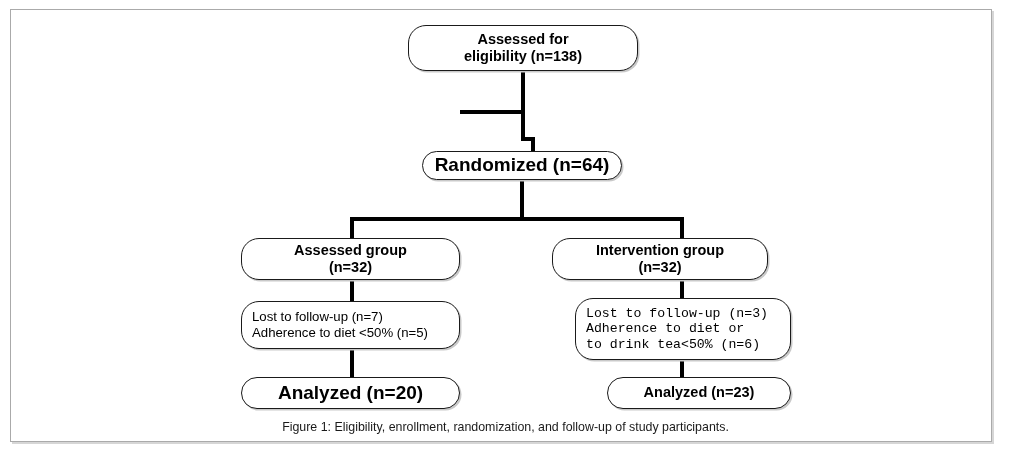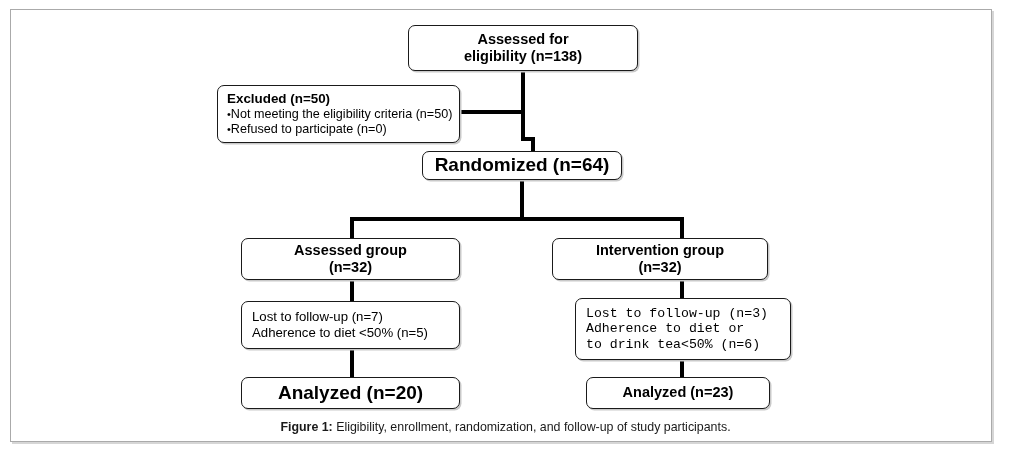--- a/index.html
+++ b/index.html
@@ -53,21 +53,21 @@
   .line {
     position: absolute;
     background: #000000;
   }
 
   
   .box {
     position: absolute;
     box-sizing: border-box;
     border: 1.6px solid #1a1a1a;
-    border-radius: 7px;
+    border-radius: 18px;
     background: #ffffff;
     color: #000000;
     display: flex;
     flex-direction: column;
     justify-content: center;
     box-shadow: 1.5px 1.5px 0 0 #c9c9c9;
   }
   .box .ln {
     display: block;
     line-height: 1.18;
@@ -113,36 +113,36 @@
   #box-intervention-fu {
     left: 575px; top: 298px; width: 216px; height: 62px;
     font-size: 13.2px; padding: 0 0 0 10px; font-family: Liberation Mono, monospace;
   }
 
   #box-control-analyzed {
     left: 241px; top: 377px; width: 219px; height: 32px;
     font-size: 19px; padding: 0 6px;
   }
   #box-intervention-analyzed {
-    left: 586px; top: 377px; width: 184px; height: 32px;
+    left: 607px; top: 377px; width: 184px; height: 32px;
     font-size: 14.5px; padding: 0 6px; align-items: center;
   }
 
   
   #caption {
     position: absolute;
     left: 0;
     top: 420px;
     width: 1011px;
     text-align: center;
     font-size: 12.4px;
     color: #1a1a1a;
     white-space: nowrap;
   }
-  #caption .cap-label { font-weight: bold; }
+  #caption .cap-label { font-weight: normal; }
 </style>
 </head>
 <body>
 
 <div id="page">
 
   <div id="frame"></div>
 
   <div id="canvas">
 
@@ -170,25 +170,20 @@
       <div class="line" style="left:680px; top:280px; width:4px; height:18px;"></div>
 
       <div class="line" style="left:680px; top:360px; width:4px; height:17px;"></div>
     </div>
 
     <div class="box center bold" id="box-assessed">
       <span class="ln">Assessed for</span>
       <span class="ln">eligibility (n=138)</span>
     </div>
 
-    <div class="box leftal" id="box-excluded">
-      <span class="hdr">Excluded (n=50)</span>
-      <span class="bullet"><span class="dot">•</span><span>Not meeting the eligibility criteria (n=50)</span></span>
-      <span class="bullet"><span class="dot">•</span><span>Refused to participate (n=0)</span></span>
-    </div>
 
     <div class="box center bold" id="box-randomized">
       <span class="ln">Randomized (n=64)</span>
     </div>
 
     <div class="box center bold" id="box-control">
       <span class="ln">Assessed group</span>
       <span class="ln">(n=32)</span>
     </div>
 

